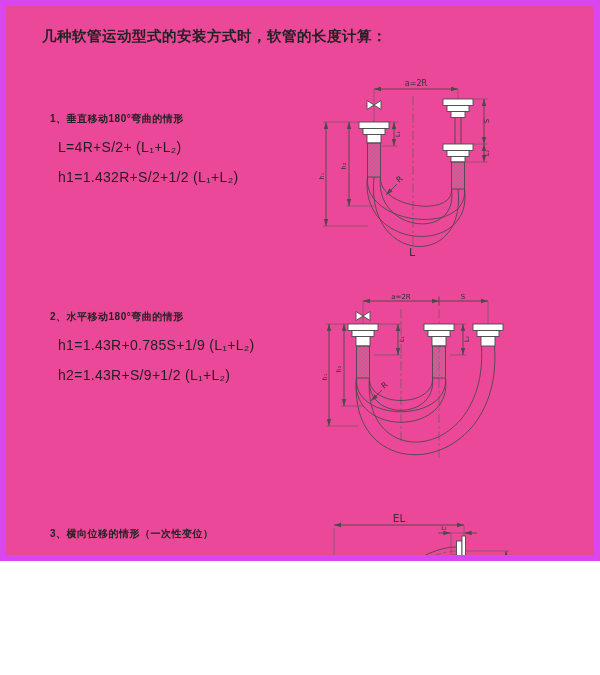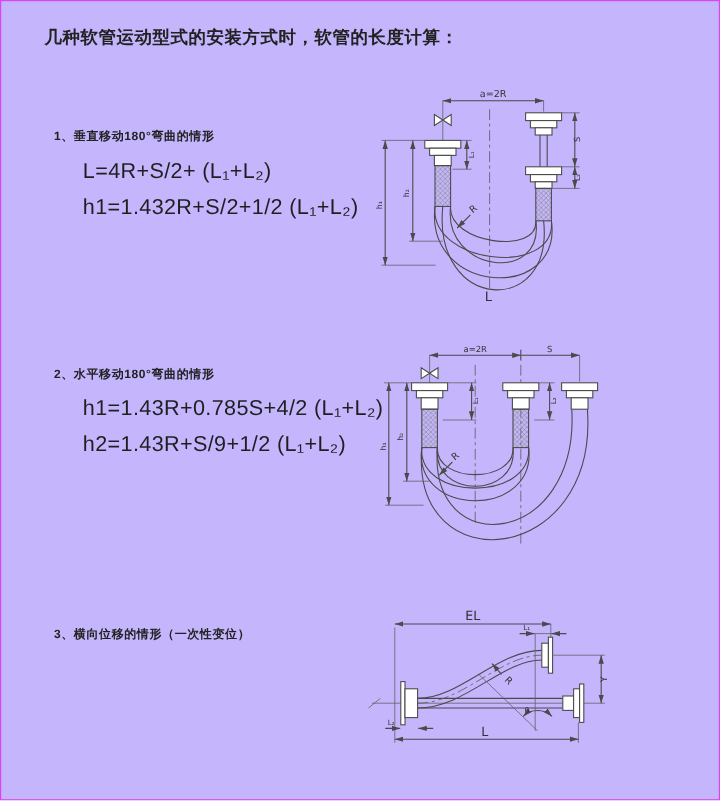--- a/index.html
+++ b/index.html
@@ -1,29 +1,29 @@
 <!DOCTYPE html>
 <html><head>
 <meta charset="utf-8">
 <style>
   html,body { margin:0; padding:0; background:#fff; }
   .page {
-    position:relative; width:600px; height:667px; background:#c4b5fd;
+    position:relative; width:600px; height:561px; background:#ec4899;
     font-family:"Liberation Sans","DejaVu Sans",sans-serif;
-    color:#2b2b2b; overflow:hidden; border:1px solid #d946ef; box-sizing:border-box;
+    color:#2b2b2b; overflow:hidden; border:6px solid #d946ef; box-sizing:border-box;
   }
   .title {
     position:absolute; left:36px; top:21px;
     font-size:14.5px; font-weight:600; letter-spacing:0.5px; color:#222;
   }
   .heading {
     position:absolute; left:44px;
     font-size:10px; font-weight:600; letter-spacing:0.5px; color:#222;
   }
-  .formulas { position:absolute; left:68px; font-size:18px; color:#1f1f1f; letter-spacing:0.3px; }
+  .formulas { position:absolute; left:52px; font-size:14px; color:#1f1f1f; letter-spacing:0.3px; }
   .formula  { height:30px; line-height:30px; white-space:pre; }
   .h1pos { top:106px; } .f1pos { top:126px; }
   .h2pos { top:304px; } .f2pos { top:324px; }
   .h3pos { top:521px; } .f3pos { top:543px; }
   .diag { position:absolute; }
   #d1 { left:310px; top:68px; }
   #d2 { left:310px; top:283px; }
   #d3 { left:295px; top:498px; }
   svg line, svg path, svg rect { stroke:#4a4a4a; stroke-width:0.9; fill:none; }
   svg .ext { stroke:#5f5f5f; stroke-width:0.65; }
@@ -47,21 +47,21 @@
   <div class="title">几种软管运动型式的安装方式时，软管的长度计算：</div>
 
   <div class="heading h1pos">1、垂直移动180°弯曲的情形</div>
   <div class="formulas f1pos">
     <div class="formula">L=4R+S/2+ (L₁+L₂)</div>
     <div class="formula">h1=1.432R+S/2+1/2 (L₁+L₂)</div>
   </div>
 
   <div class="heading h2pos">2、水平移动180°弯曲的情形</div>
   <div class="formulas f2pos">
-    <div class="formula">h1=1.43R+0.785S+4/2 (L₁+L₂)</div>
+    <div class="formula">h1=1.43R+0.785S+1/9 (L₁+L₂)</div>
     <div class="formula">h2=1.43R+S/9+1/2 (L₁+L₂)</div>
   </div>
 
   <div class="heading h3pos">3、横向位移的情形（一次性变位）</div>
 
   <svg id="d1" class="diag" width="290" height="190" viewBox="0 0 290 190">
     <defs>
       <marker id="d1a" viewBox="0 0 10 10" refX="9" refY="5" markerWidth="8" markerHeight="8" orient="auto-start-reverse" markerUnits="userSpaceOnUse">
           <path d="M0,2.2 L9,5 L0,7.8 Z"></path>
         </marker>

